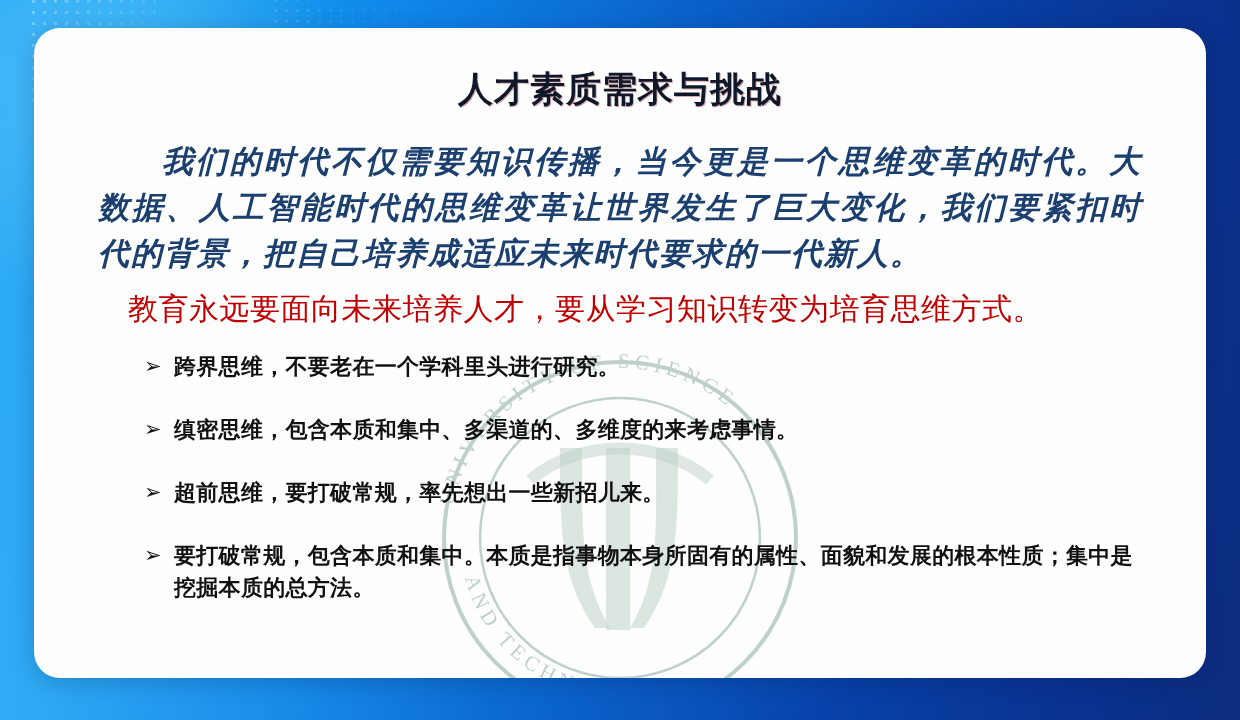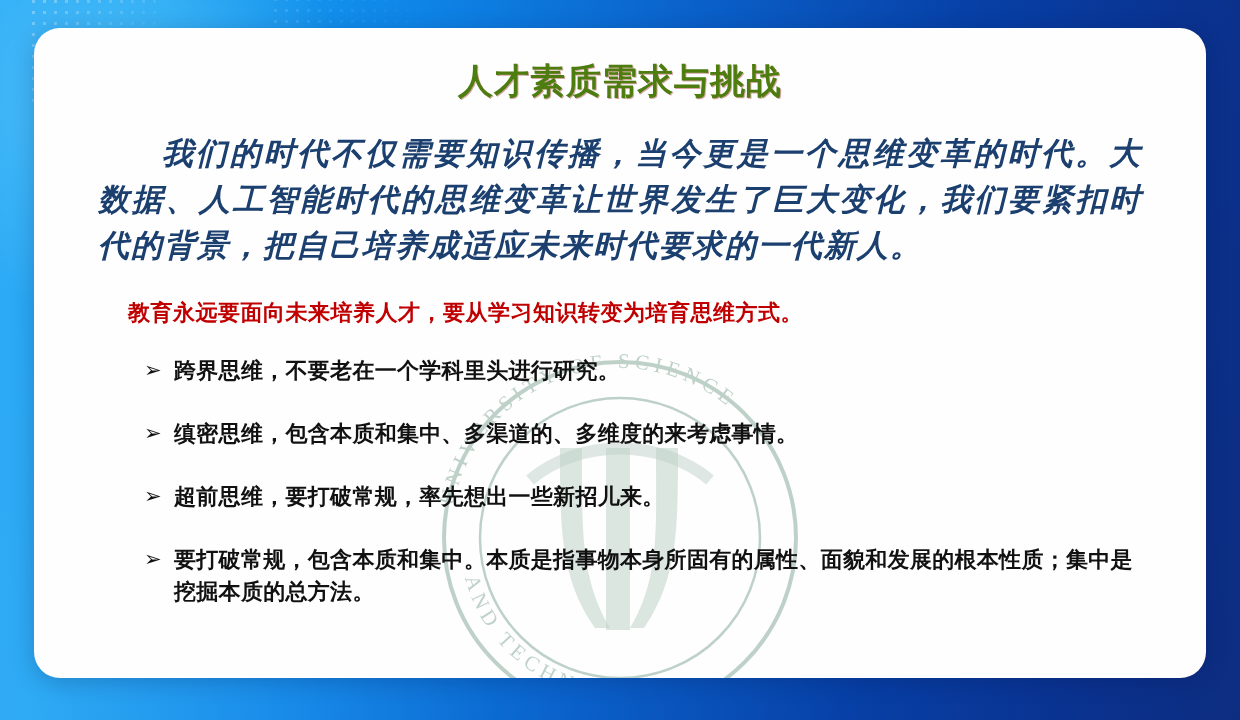--- a/index.html
+++ b/index.html
@@ -92,24 +92,24 @@
   }
 
   
   .content {
     position: relative;
     z-index: 2;
     padding: 0 26px;
   }
 
   .slide-title {
-    margin: 0;
+    margin: 8px;
     padding-top: 30px;
     text-align: center;
-    color: #4d7c0f;
+    color: #0f172a;
     font-size: 35px;
     font-weight: bold;
     letter-spacing: 1px;
     text-shadow: 1px 1px 0 rgba(150,0,0,0.35);
   }
 
   .calligraphy {
     margin: 26px 38px 0 38px;
     color: #1b3f6e;
     font-family: Liberation Serif, serif;
@@ -117,25 +117,25 @@
     font-weight: bold;
     font-style: italic;
     line-height: 46px;
     letter-spacing: 2px;
     text-align: justify;
     text-justify: inter-character;
     text-indent: 64px;
   }
 
   .red-line {
-    margin: 24px 0 0 0;
+    margin: 12px 0 0 0;
     padding-left: 68px;
     color: #c00000;
-    font-size: 22px;
-    font-weight: bold;
+    font-size: 30px;
+    font-weight: normal;
     letter-spacing: .5px;
     line-height: 40px;
   }
 
   .bullets {
     list-style: none;
     margin: 22px 0 0 0;
     padding: 0 40px 0 84px;
   }
   .bullet {

